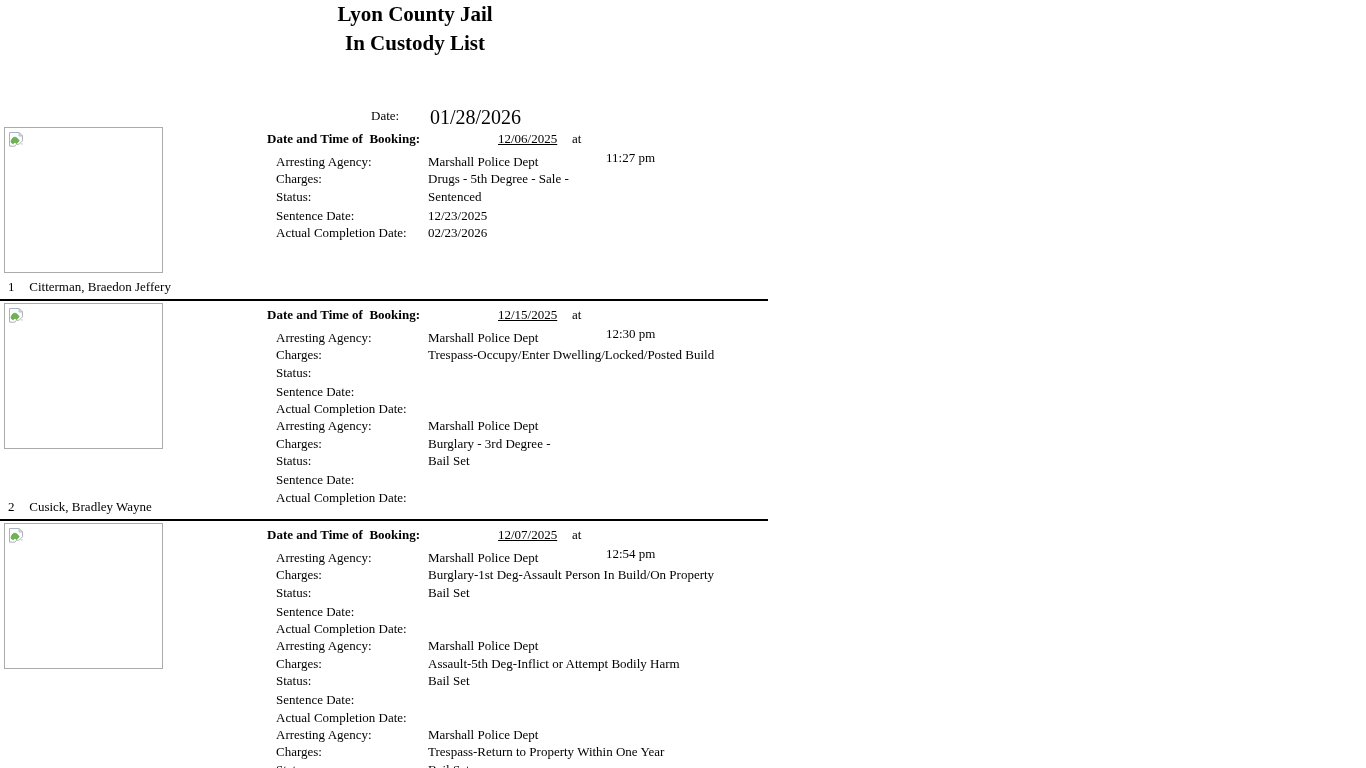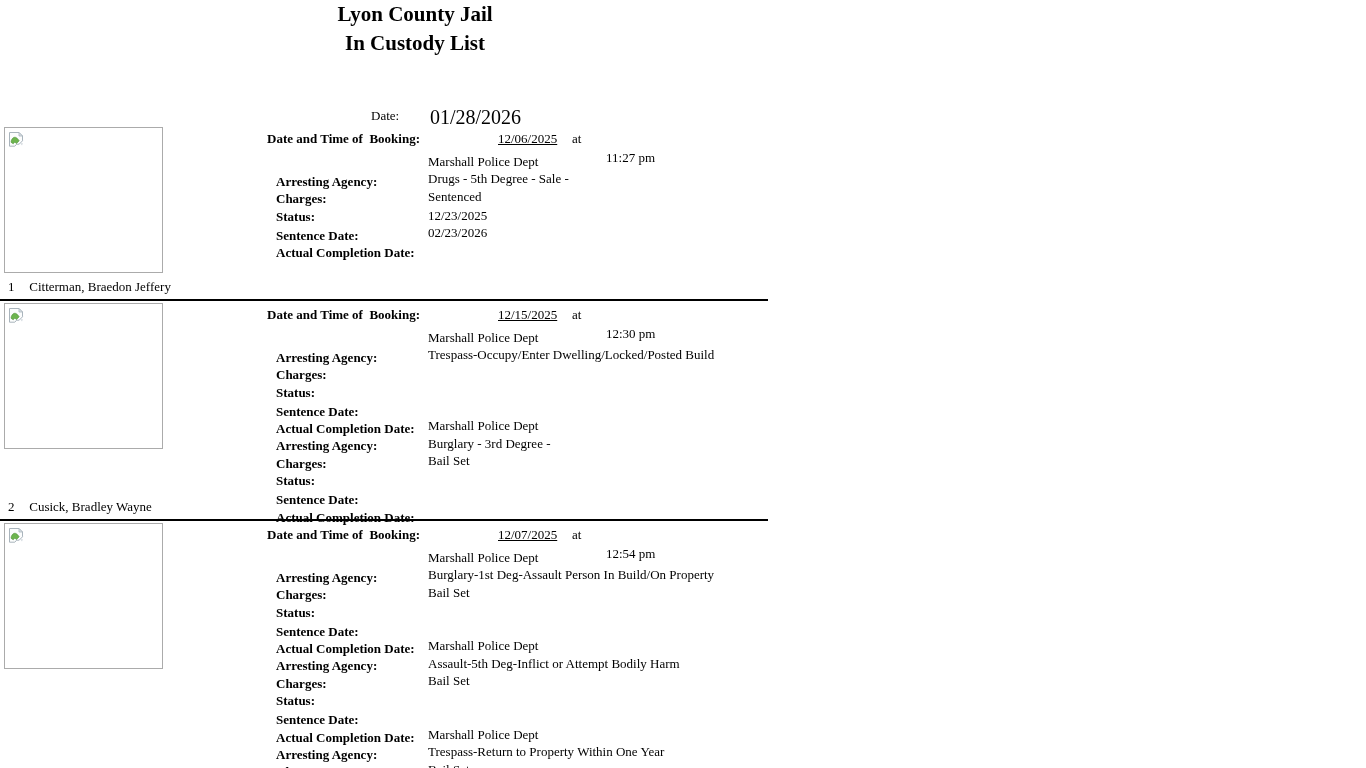--- a/index.html
+++ b/index.html
@@ -48,21 +48,21 @@
   .details { margin-left: 267px; padding-top: 5px; }
 
   .row { height: 17.3px; line-height: 17.3px; white-space: nowrap; }
   .booking-row { display: flex; margin-bottom: 5.7px; }
   .booking-lbl { flex: 0 0 231px; font-weight: bold; white-space: pre; }
   .booking-date { flex: 0 0 74px; text-decoration: underline; }
   .booking-at { flex: 0 0 34px; }
   .booking-time { flex: 1 1 auto; margin-top: 19px; }
 
   .group .row { display: flex; padding-left: 9px; }
-  .group .lbl { flex: 0 0 152px; font-weight: bold; margin-top: 20px; }
+  .group .lbl { flex: 0 0 152px; font-weight: normal; }
   .group .val { flex: 1 1 auto; }
   .group .row.gap { margin-top: 2px; }
 
   .name-row {
     position: absolute; left: 0; bottom: 4px;
     padding-left: 8px; height: 17px; line-height: 17px;
     white-space: nowrap;
   }
   .name-row .num { display: inline-block; width: 18px; }
 </style>

